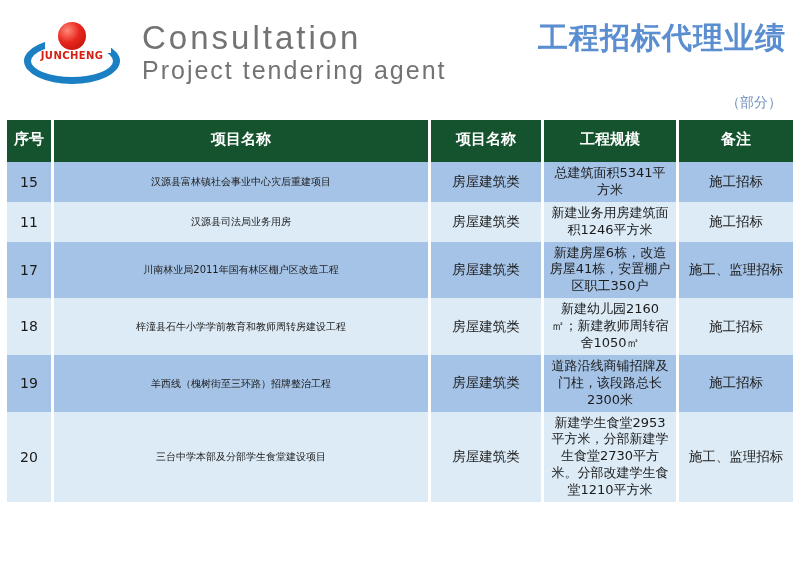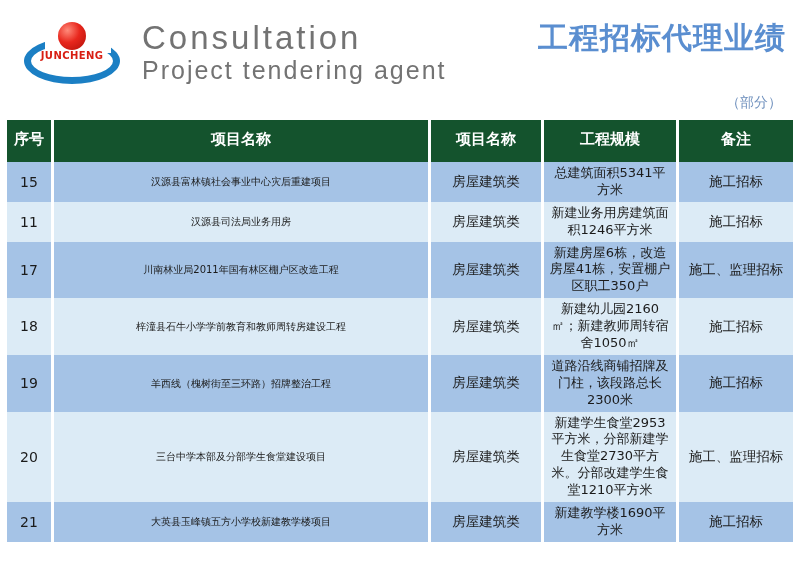--- a/index.html
+++ b/index.html
@@ -163,23 +163,16 @@
           <td class="cell-scale">道路沿线商铺招牌及门柱，该段路总长2300米</td>
           <td class="cell-note">施工招标</td>
         </tr>
         <tr class="light">
           <td class="cell-no">20</td>
           <td class="cell-name">三台中学本部及分部学生食堂建设项目</td>
           <td class="cell-type">房屋建筑类</td>
           <td class="cell-scale">新建学生食堂2953平方米，分部新建学生食堂2730平方米。分部改建学生食堂1210平方米</td>
           <td class="cell-note">施工、监理招标</td>
         </tr>
-        <tr class="dark">
-          <td class="cell-no">21</td>
-          <td class="cell-name">大英县玉峰镇五方小学校新建教学楼项目</td>
-          <td class="cell-type">房屋建筑类</td>
-          <td class="cell-scale">新建教学楼1690平方米</td>
-          <td class="cell-note">施工招标</td>
-        </tr>
       </tbody>
   </table>
 
 </div>
 
 </body></html>

